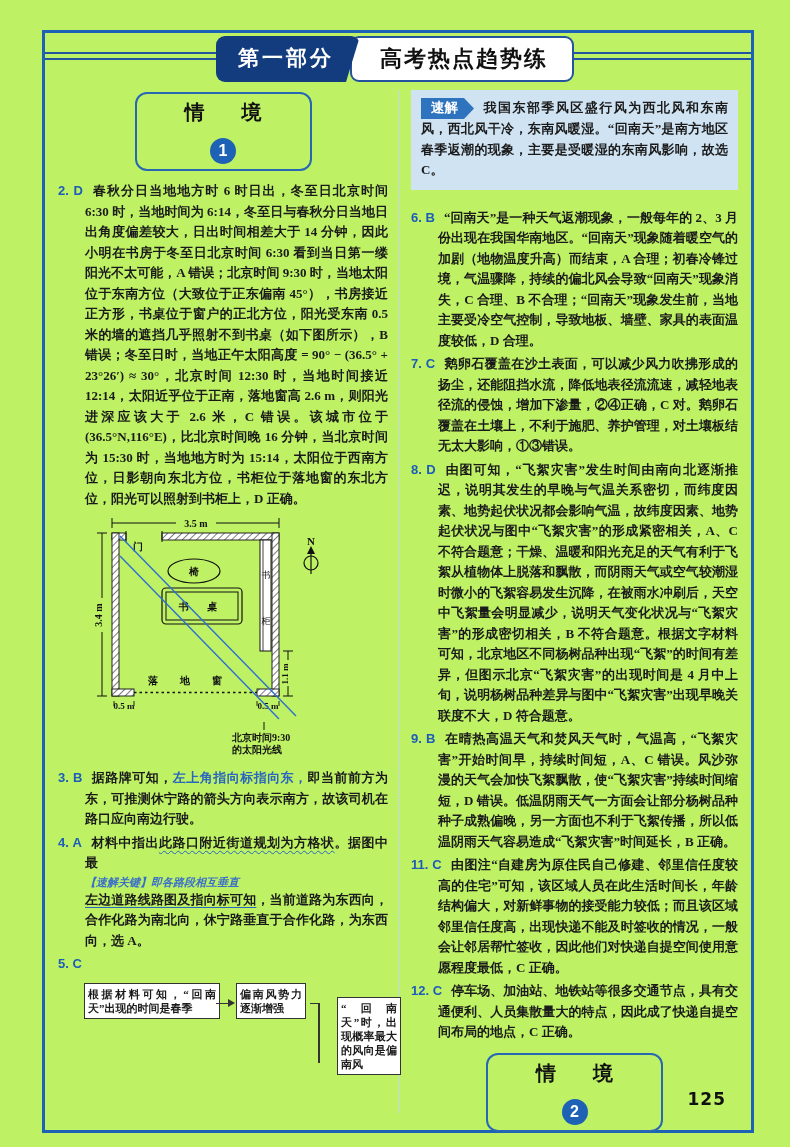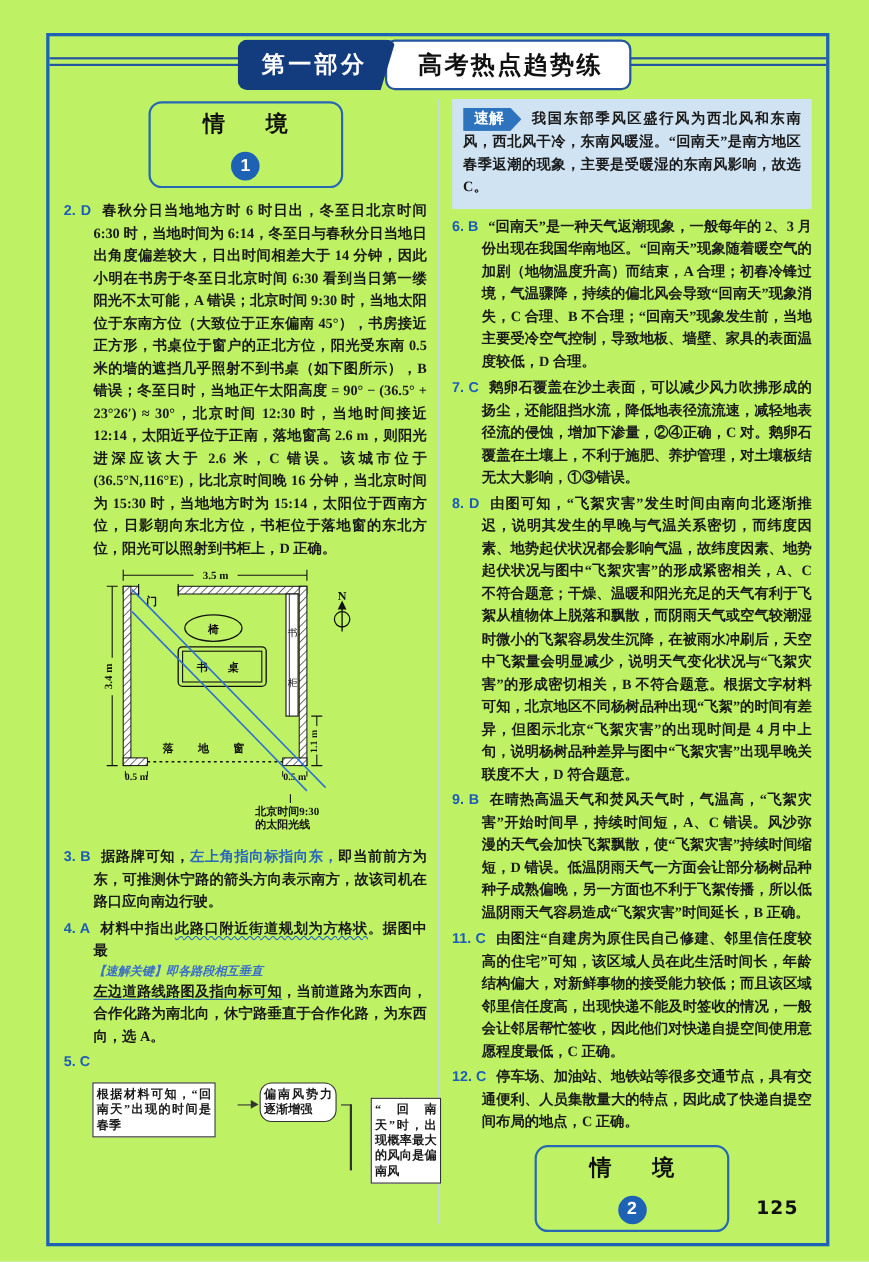--- a/index.html
+++ b/index.html
@@ -51,32 +51,32 @@
            padding-left:27px; text-indent:-27px; margin-bottom:3px; }
   .anum{ color:#1d5cb8; font-weight:bold; font-family:"Liberation Sans",sans-serif; padding-right:9px; }
   .seg-n{}
   .seg-blue{ color:#2a66bd; }
   .seg-wavy{ text-decoration:underline wavy #2a66bd 1px; text-underline-offset:3px; }
   .seg-underline{ text-decoration:underline solid #2a66bd 1px; text-underline-offset:3px; }
   .seg-note{ display:block; text-indent:0; text-align:left; color:#3a6fc8;
              font-style:italic; font-weight:bold; font-size:11px; line-height:16px; }
   
   .speed-box{ background:#cfe3f3; padding:8px 10px 9px 10px; font-size:13px; line-height:20.5px;
-              text-align:justify; font-weight:600; margin-bottom:6px; }
+              text-align:justify; font-weight:600; margin-bottom:18px; }
   .speed-tag{ display:inline-block; background:#2d73bd; color:#fff; font-weight:bold;
               font-size:13.5px; line-height:18px; padding:1px 16px 2px 10px; margin-right:8px;
               clip-path:polygon(0 0,calc(100% - 10px) 0,100% 50%,calc(100% - 10px) 100%,0 100%); }
   
   .room-diagram{ margin:4px 0 8px 6px; }
   
   .flowchart{ position:relative; height:122px; margin:4px 0 0 2px;
               font-size:11px; line-height:14px; font-weight:600; }
   .fc-box{ position:absolute; border:1.5px solid #333; padding:3px; text-align:justify; background:#fff; }
-  .fc-b1{ left:24px; top:4px;  width:112px; }
-  .fc-b2{ left:176px; top:4px; width:70px;border-radius:11px; }
+  .fc-b1{ left:24px; top:4px;  width:136px; }
+  .fc-b2{ left:176px; top:4px; width:70px; }
   .fc-b5{ left:277px; top:18px; width:64px; }
   .fc-h{ position:absolute; height:1.6px; background:#333; }
   .fc-v{ position:absolute; width:1.6px; background:#333; }
   .fc-head{ position:absolute; width:0; height:0; border:4.5px solid transparent; border-left:7px solid #333; }
   
   .page-num{ position:absolute; right:64px; bottom:38px; font-family:"DejaVu Sans","Liberation Sans",sans-serif;
              font-weight:bold; font-size:17px; letter-spacing:1px; color:#111; }
   svg text{ font-family:"Liberation Serif","DejaVu Serif",serif; fill:#111; }
 </style>
 </head>

